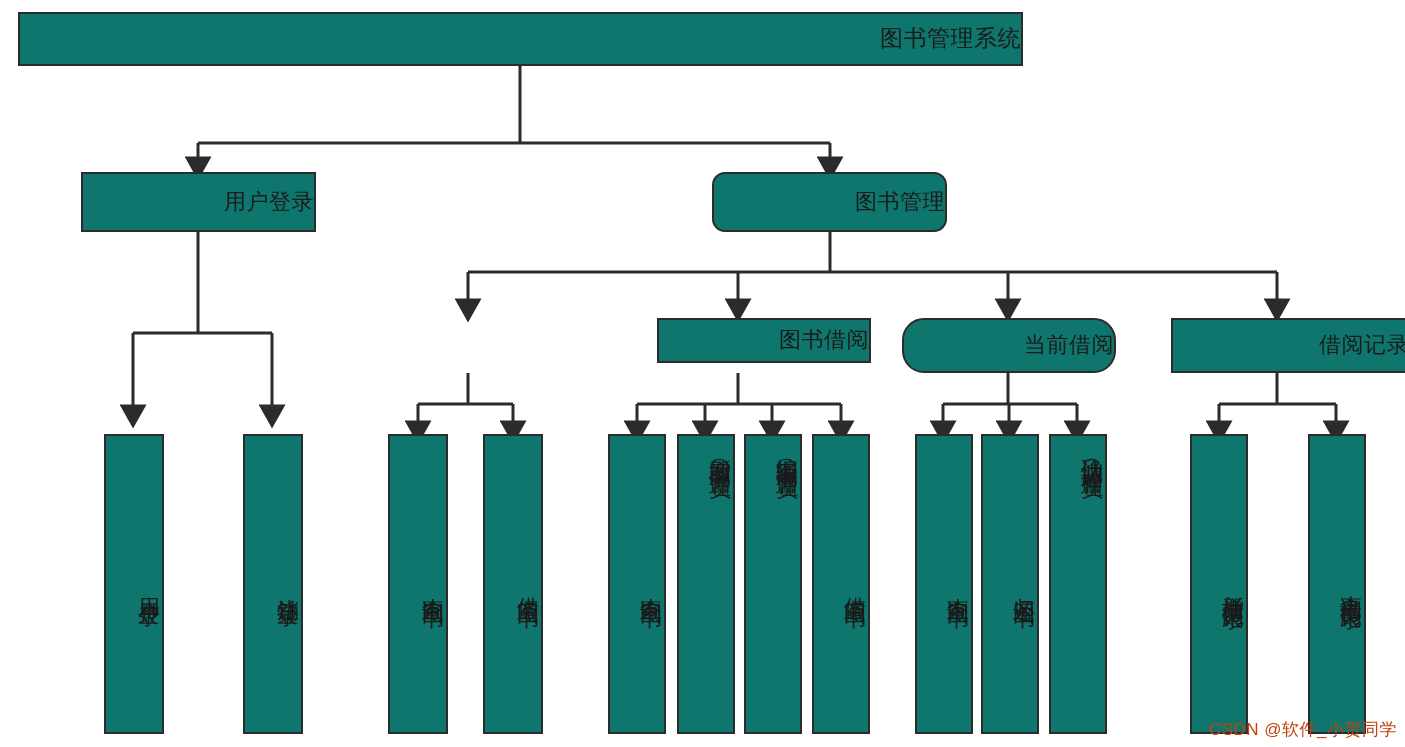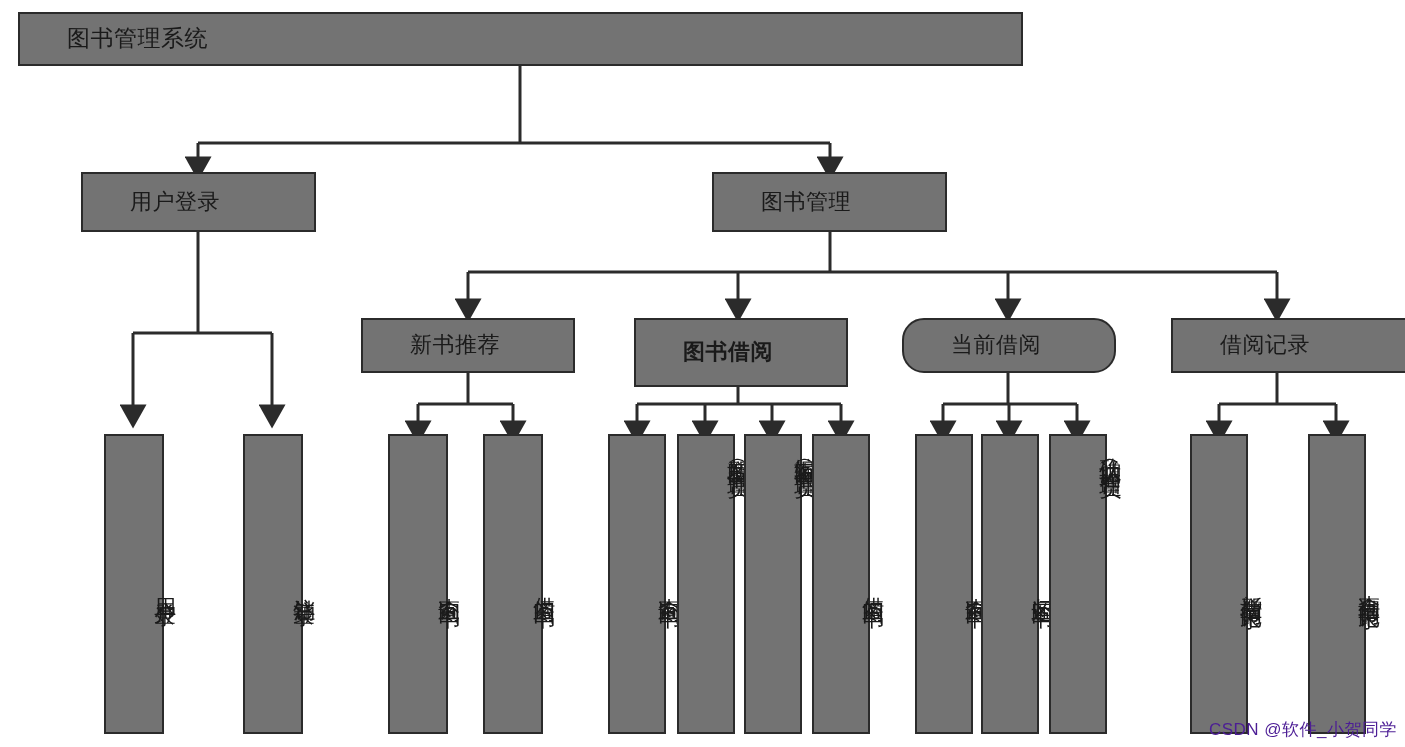--- a/index.html
+++ b/index.html
@@ -22,24 +22,24 @@
     position: absolute;
     left: 0;
     top: 0;
     width: 1405px;
     height: 747px;
   }
   .node {
     position: absolute;
     box-sizing: border-box;
     border: 2px solid #2b2b2b;
-    background: #737373;
+    background: #0f766e;
     display: flex;
     align-items: center;
-    justify-content: flex-start;
+    justify-content: flex-end;
     color: #1a1a1a;
     z-index: 2;
     padding-left: 47px;
   }
   .node-label {
     display: block;
     text-align: center;
     line-height: 1.12;
     white-space: nowrap;
     letter-spacing: 0.5px;
@@ -64,21 +64,21 @@
     margin: 0 auto;
   }
   .node.vertical.centered {
     align-items: center;
   }
   #watermark {
     position: absolute;
     right: 8px;
     bottom: 6px;
     font-size: 17px;
-    color: #4c1d95;
+    color: #c2410c;
     letter-spacing: 0.5px;
     z-index: 5;
     white-space: nowrap;
     font-family: "Liberation Sans", "DejaVu Sans", sans-serif;
   }
 </style>
 </head>
 <body>
 
 <div id="diagram-root">
@@ -139,29 +139,26 @@
   </svg>
 
   <div class="node root horizontal" style="left:18px; top:12px; width:1005px; height:54px;">
     <span class="node-label">图书管理系统</span>
   </div>
 
   <div class="node horizontal" style="left:81px; top:172px; width:235px; height:60px;">
     <span class="node-label">用户登录</span>
   </div>
 
-  <div class="node horizontal" style="left:712px; top:172px; width:235px; height:60px;">
+  <div class="node horizontal" style="left:712px; top:172px; width:235px; height:60px;border-radius:13px;">
     <span class="node-label">图书管理</span>
   </div>
 
-  <div class="node horizontal" style="left:361px; top:318px; width:214px; height:55px;">
-    <span class="node-label">新书推荐</span>
-  </div>
-
-  <div class="node horizontal" style="left:634px; top:318px; width:214px; height:69px;font-weight:bold;">
+
+  <div class="node horizontal" style="left:657px; top:318px; width:214px; height:45px;">
     <span class="node-label">图书借阅</span>
   </div>
 
   <div class="node horizontal" style="left:902px; top:318px; width:214px; height:55px;border-radius:22px;">
     <span class="node-label">当前借阅</span>
   </div>
 
   <div class="node horizontal" style="left:1171px; top:318px; width:240px; height:55px;">
     <span class="node-label">借阅记录</span>
   </div>

